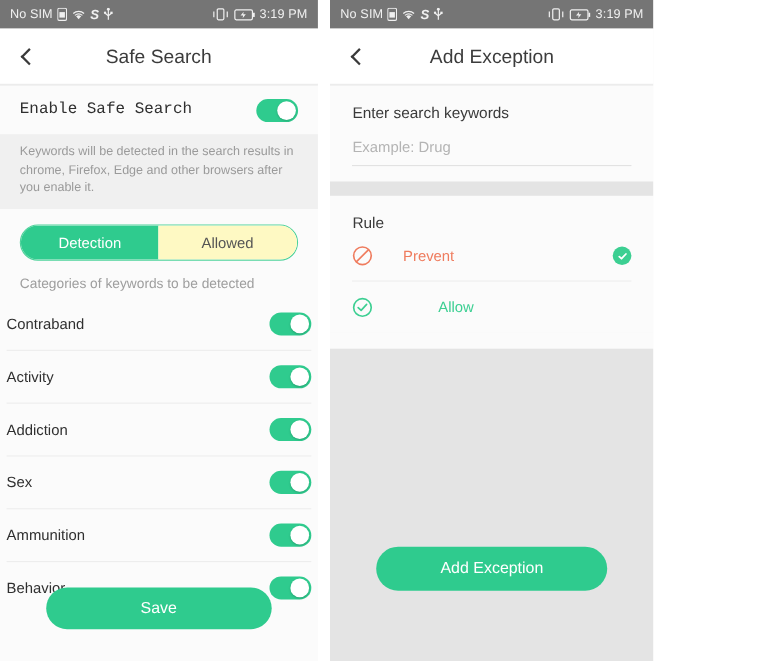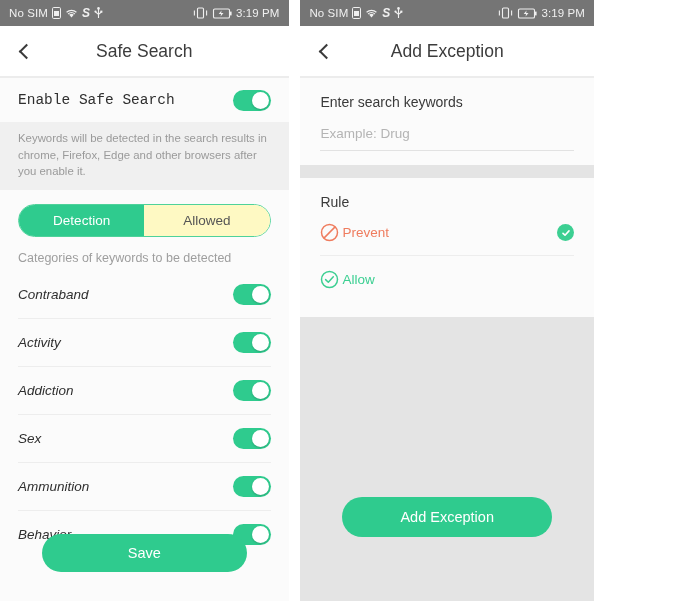--- a/index.html
+++ b/index.html
@@ -75,21 +75,21 @@
     flex:1; display:flex; align-items:center; justify-content:center;
     font-size:13.5px; cursor:pointer;
   }
   .seg.active { background:#2fcb8e; color:#ffffff; }
   .seg.idle   { background:#fef9c3; color:#555555; }
 
   .section-note {
     padding:14px 18px 6px 18px; font-size:12.5px; color:#9e9e9e;
   }
 
-  .cat-list { padding:0 18px;font-style:italic; }
+  .cat-list { padding:0 6px; }
   .cat-row {
     height:48px; display:flex; align-items:center; justify-content:space-between;
     border-bottom:1px solid #ededed;
   }
   .cat-row:last-child { border-bottom:none; }
   .cat-row .lbl { font-size:13.5px; color:#2f2f2f; }
 
   .primary-btn {
     position:absolute; left:42px; right:42px; height:38px;
     background:#2fcb8e; border-radius:19px; color:#ffffff;
@@ -107,27 +107,27 @@
     font-family:"Liberation Sans", sans-serif; font-size:13.5px; color:#2f2f2f;
     padding:4px 0 9px 0; outline:none;
   }
   .field-input::placeholder { color:#b4b4b4; }
 
   .band { height:13px; background:#e4e4e4; margin-top:14px; }
 
   .rule-title { padding:16px 20px 0 20px; font-size:14px; color:#3a3a3a; }
   .rule-list { padding:0 20px; }
   .rule-row {
-    height:46px; display:flex; align-items:center; gap:3px;
+    height:46px; display:flex; align-items:center; gap:27px;
     border-bottom:1px solid #ededed; cursor:pointer;
   }
   .rule-row:last-child { border-bottom:none; }
   .rule-row .rlbl { font-size:13.5px; flex:1; }
   .rule-row.prevent .rlbl { color:#ef7c5e; }
-  .rule-row.allow   .rlbl { color:#3ccf92; }
+  .rule-row.allow   .rlbl { color:#3ccf92;margin-left:32px; }
 
   .check-badge {
     width:17px; height:17px; border-radius:50%; background:#3ccf92;
     display:flex; align-items:center; justify-content:center; flex:none;
   }
   .gray-fill {
     position:absolute; left:0; right:0; bottom:0; top:317px; background:#e4e4e4;
   }
   .btn-add { bottom:64px; height:40px; border-radius:20px; }
 </style>

